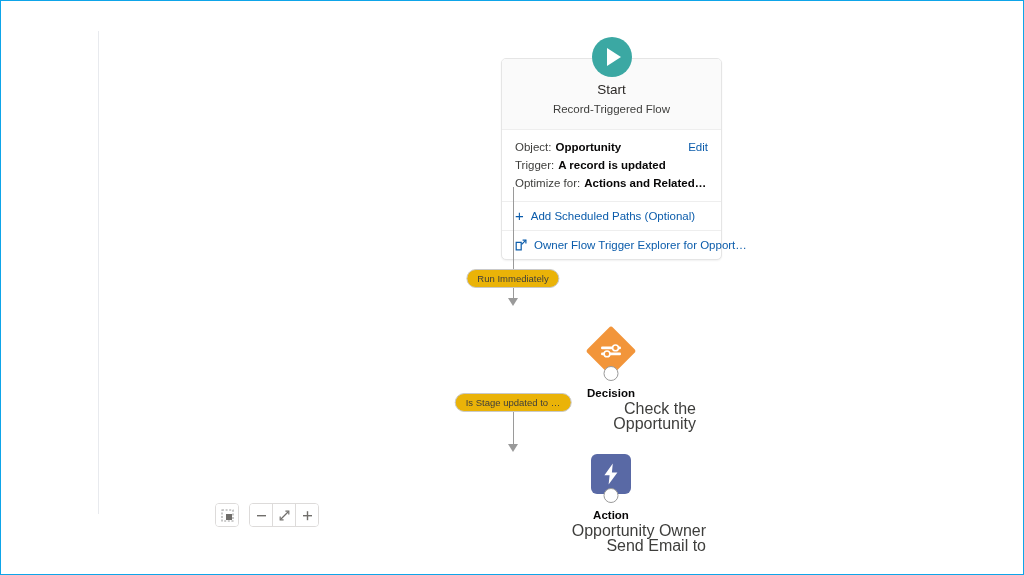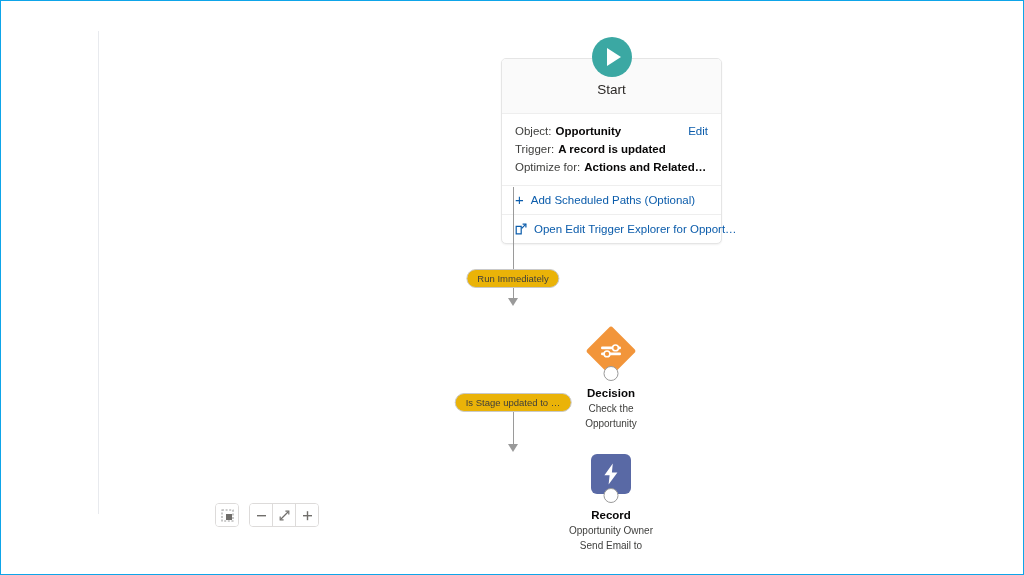--- a/index.html
+++ b/index.html
@@ -205,23 +205,24 @@
   .node-caption-wrap {
     margin-top: 10px;
   }
   .node-name {
     font-size: 11.5px;
     font-weight: bold;
     color: #080707;
     line-height: 15px;
   }
   .node-desc {
-    font-size: 10px;
+    font-size: 16px;
     color: #3e3e3c;
     line-height: 15px;
+    text-align: right;
   }
 
   
   .knob {
     position: absolute;
     width: 13px; height: 13px;
     border: 1.5px solid #9a9a9a;
     border-radius: 50%;
     background: #ffffff;
     left: 50%;
@@ -295,20 +296,21 @@
   <div id="canvas">
 
     <div id="start-node">
 
       <div id="play-badge">
         <div class="tri"></div>
       </div>
 
       <div class="start-header">
         <div class="start-title">Start</div>
+        <div class="start-subtitle">Record-Triggered Flow</div>
       </div>
 
       <div class="start-details">
 
         <div class="detail-row">
           <span class="detail-label">Object:</span>
           <span class="detail-value">Opportunity</span>
           <span class="detail-edit">Edit</span>
         </div>
 
@@ -330,21 +332,21 @@
       </div>
 
       <div class="start-link-row">
         <span class="extlink-glyph">
           <svg width="12" height="12" viewBox="0 0 12 12">
             <path d="M1.2 3.3 H6.2 V10.8 H1.2 Z" fill="none" stroke="#0b5cab" stroke-width="1.2"></path>
             <path d="M7.6 1.2 H10.9 V4.5" fill="none" stroke="#0b5cab" stroke-width="1.2"></path>
             <path d="M10.9 1.2 L6.7 5.4" fill="none" stroke="#0b5cab" stroke-width="1.2"></path>
           </svg>
         </span>
-        <span>Open Edit Trigger Explorer for Opport…</span>
+        <span>Owner Flow Trigger Explorer for Opport…</span>
       </div>
 
     </div>
 
     <div class="connector-line" style="left:413.5px; top:185px; height:116px;"></div>
     <div class="arrow-head" style="left:408.5px; top:296px;"></div>
     <div class="pill" style="left:414px; top:267px;">Run Immediately</div>
 
     <div id="decision-node">
       <div class="diamond-wrap">
@@ -371,21 +373,21 @@
     <div id="action-node">
       <div class="action-square-wrap">
         <div class="action-square">
           <svg width="22" height="24" viewBox="0 0 22 24">
             <path d="M12.8 1.5 L4.4 13.2 H9.6 L8.6 22.5 L17.4 10.4 H11.9 Z" fill="#ffffff"></path>
           </svg>
         </div>
         <div class="knob" style="bottom:-5px;"></div>
       </div>
       <div class="node-caption-wrap">
-        <div class="node-name">Record</div>
+        <div class="node-name">Action</div>
         <div class="node-desc">Opportunity Owner</div>
         <div class="node-desc">Send Email to</div>
       </div>
     </div>
 
     <div id="zoom-toolbar">
 
       <div class="tb-group">
         <div class="tb-btn">
           <svg width="13" height="13" viewBox="0 0 13 13">

